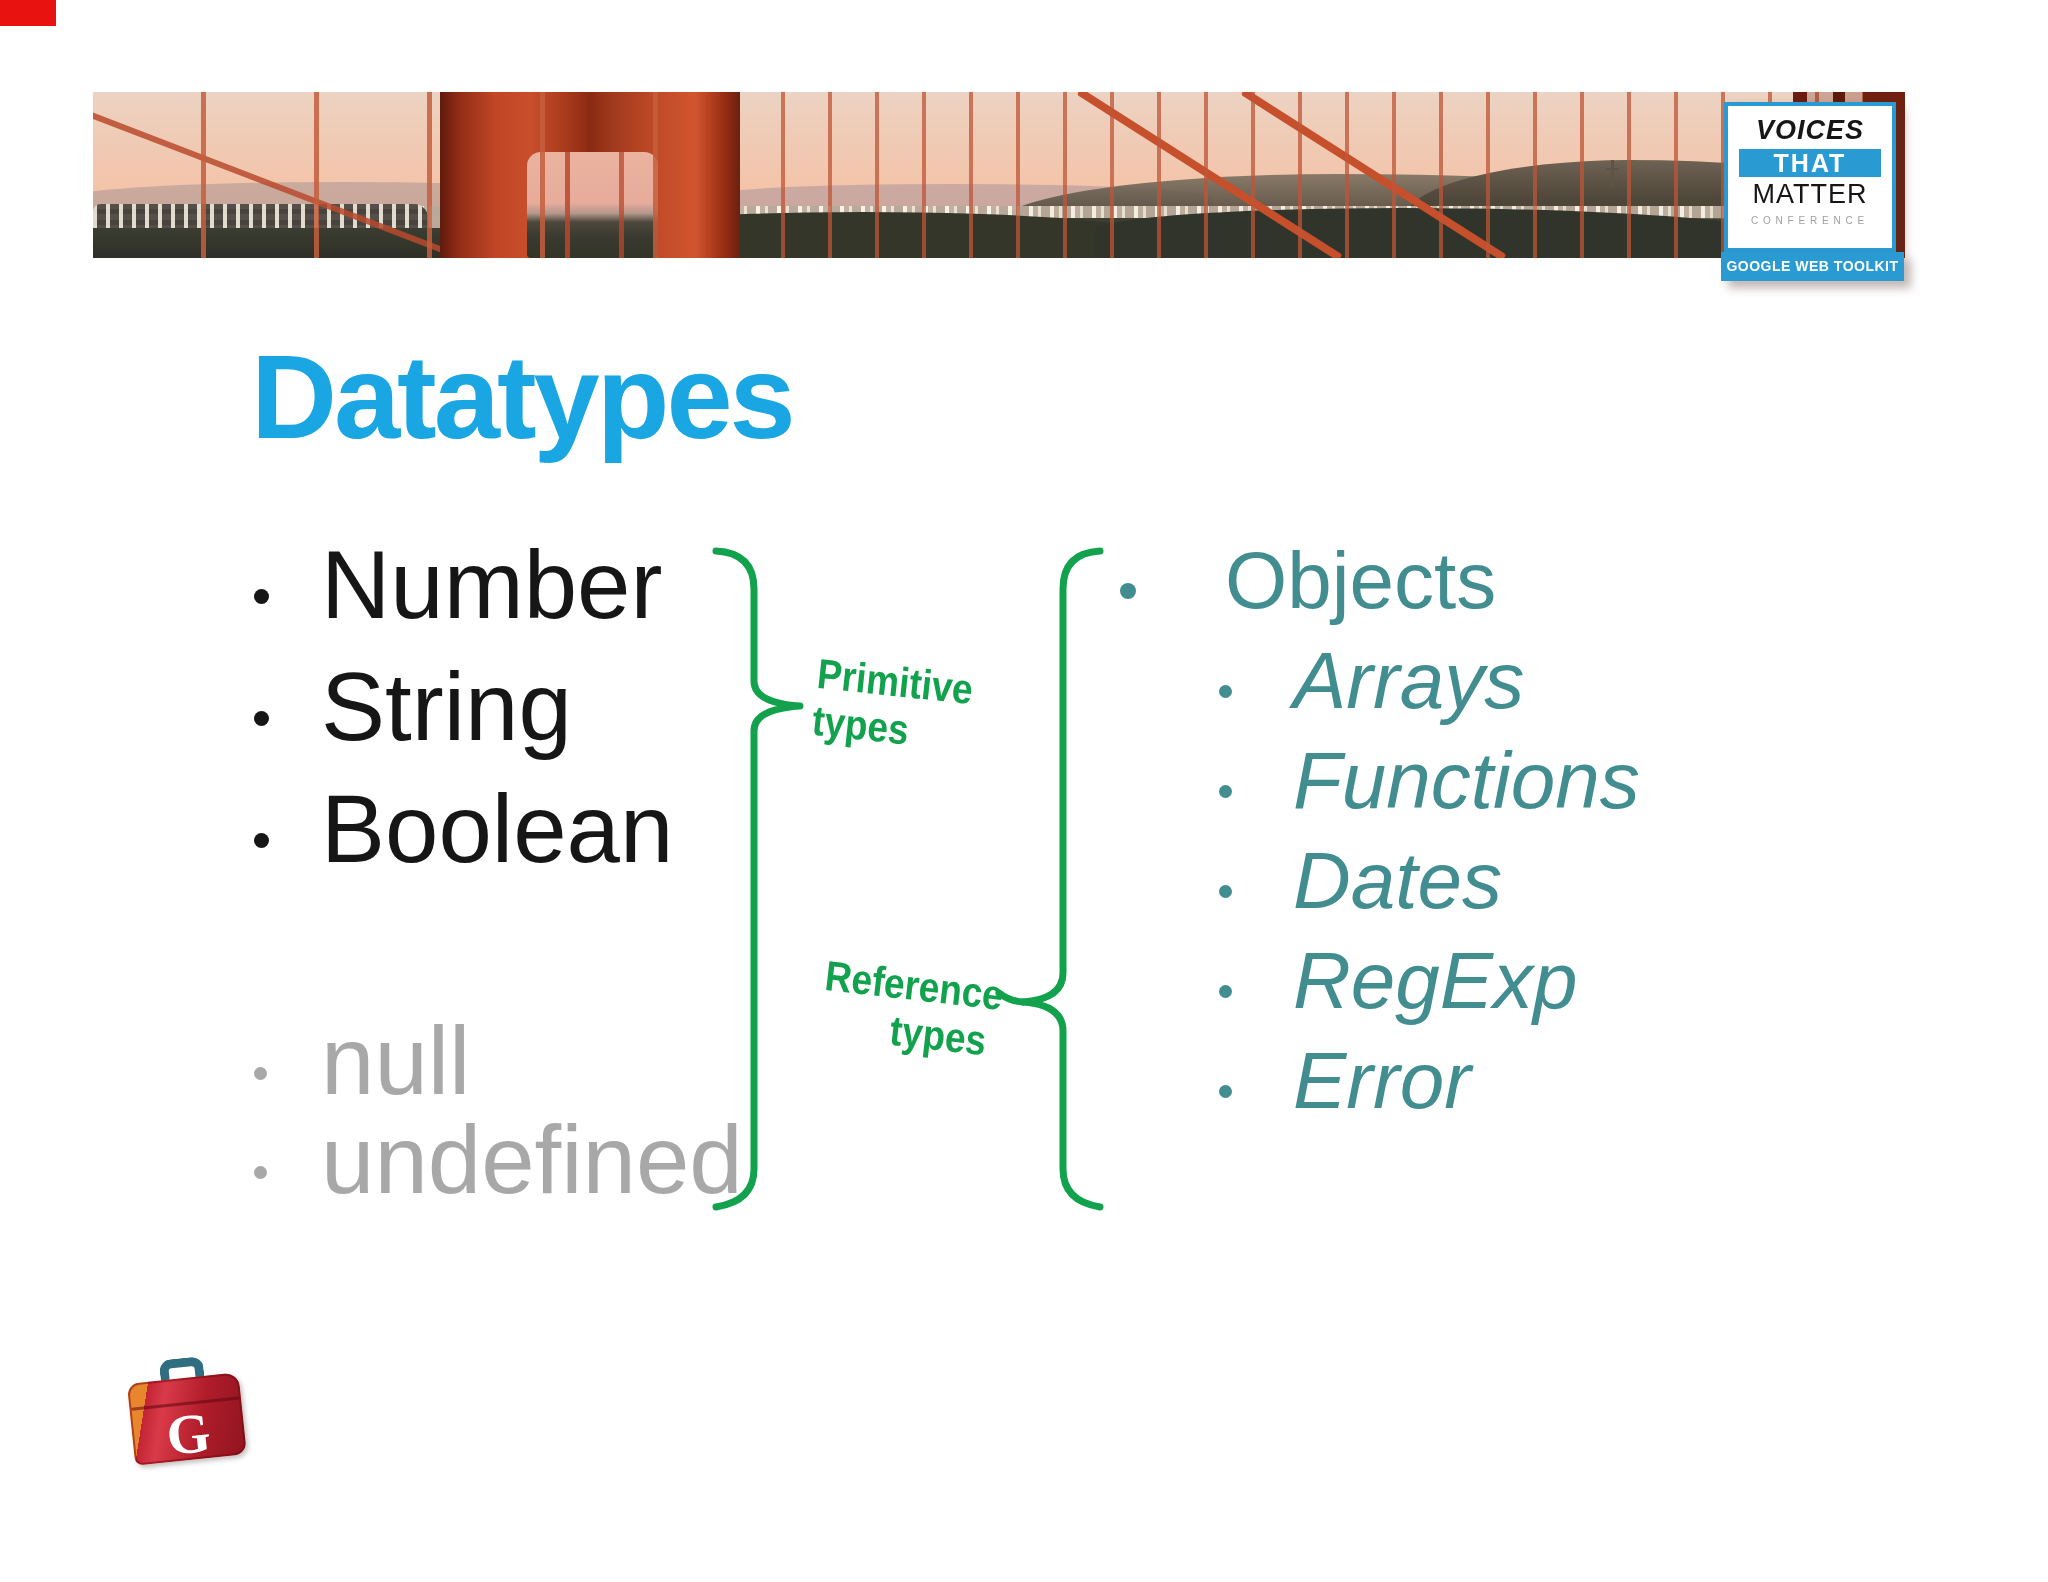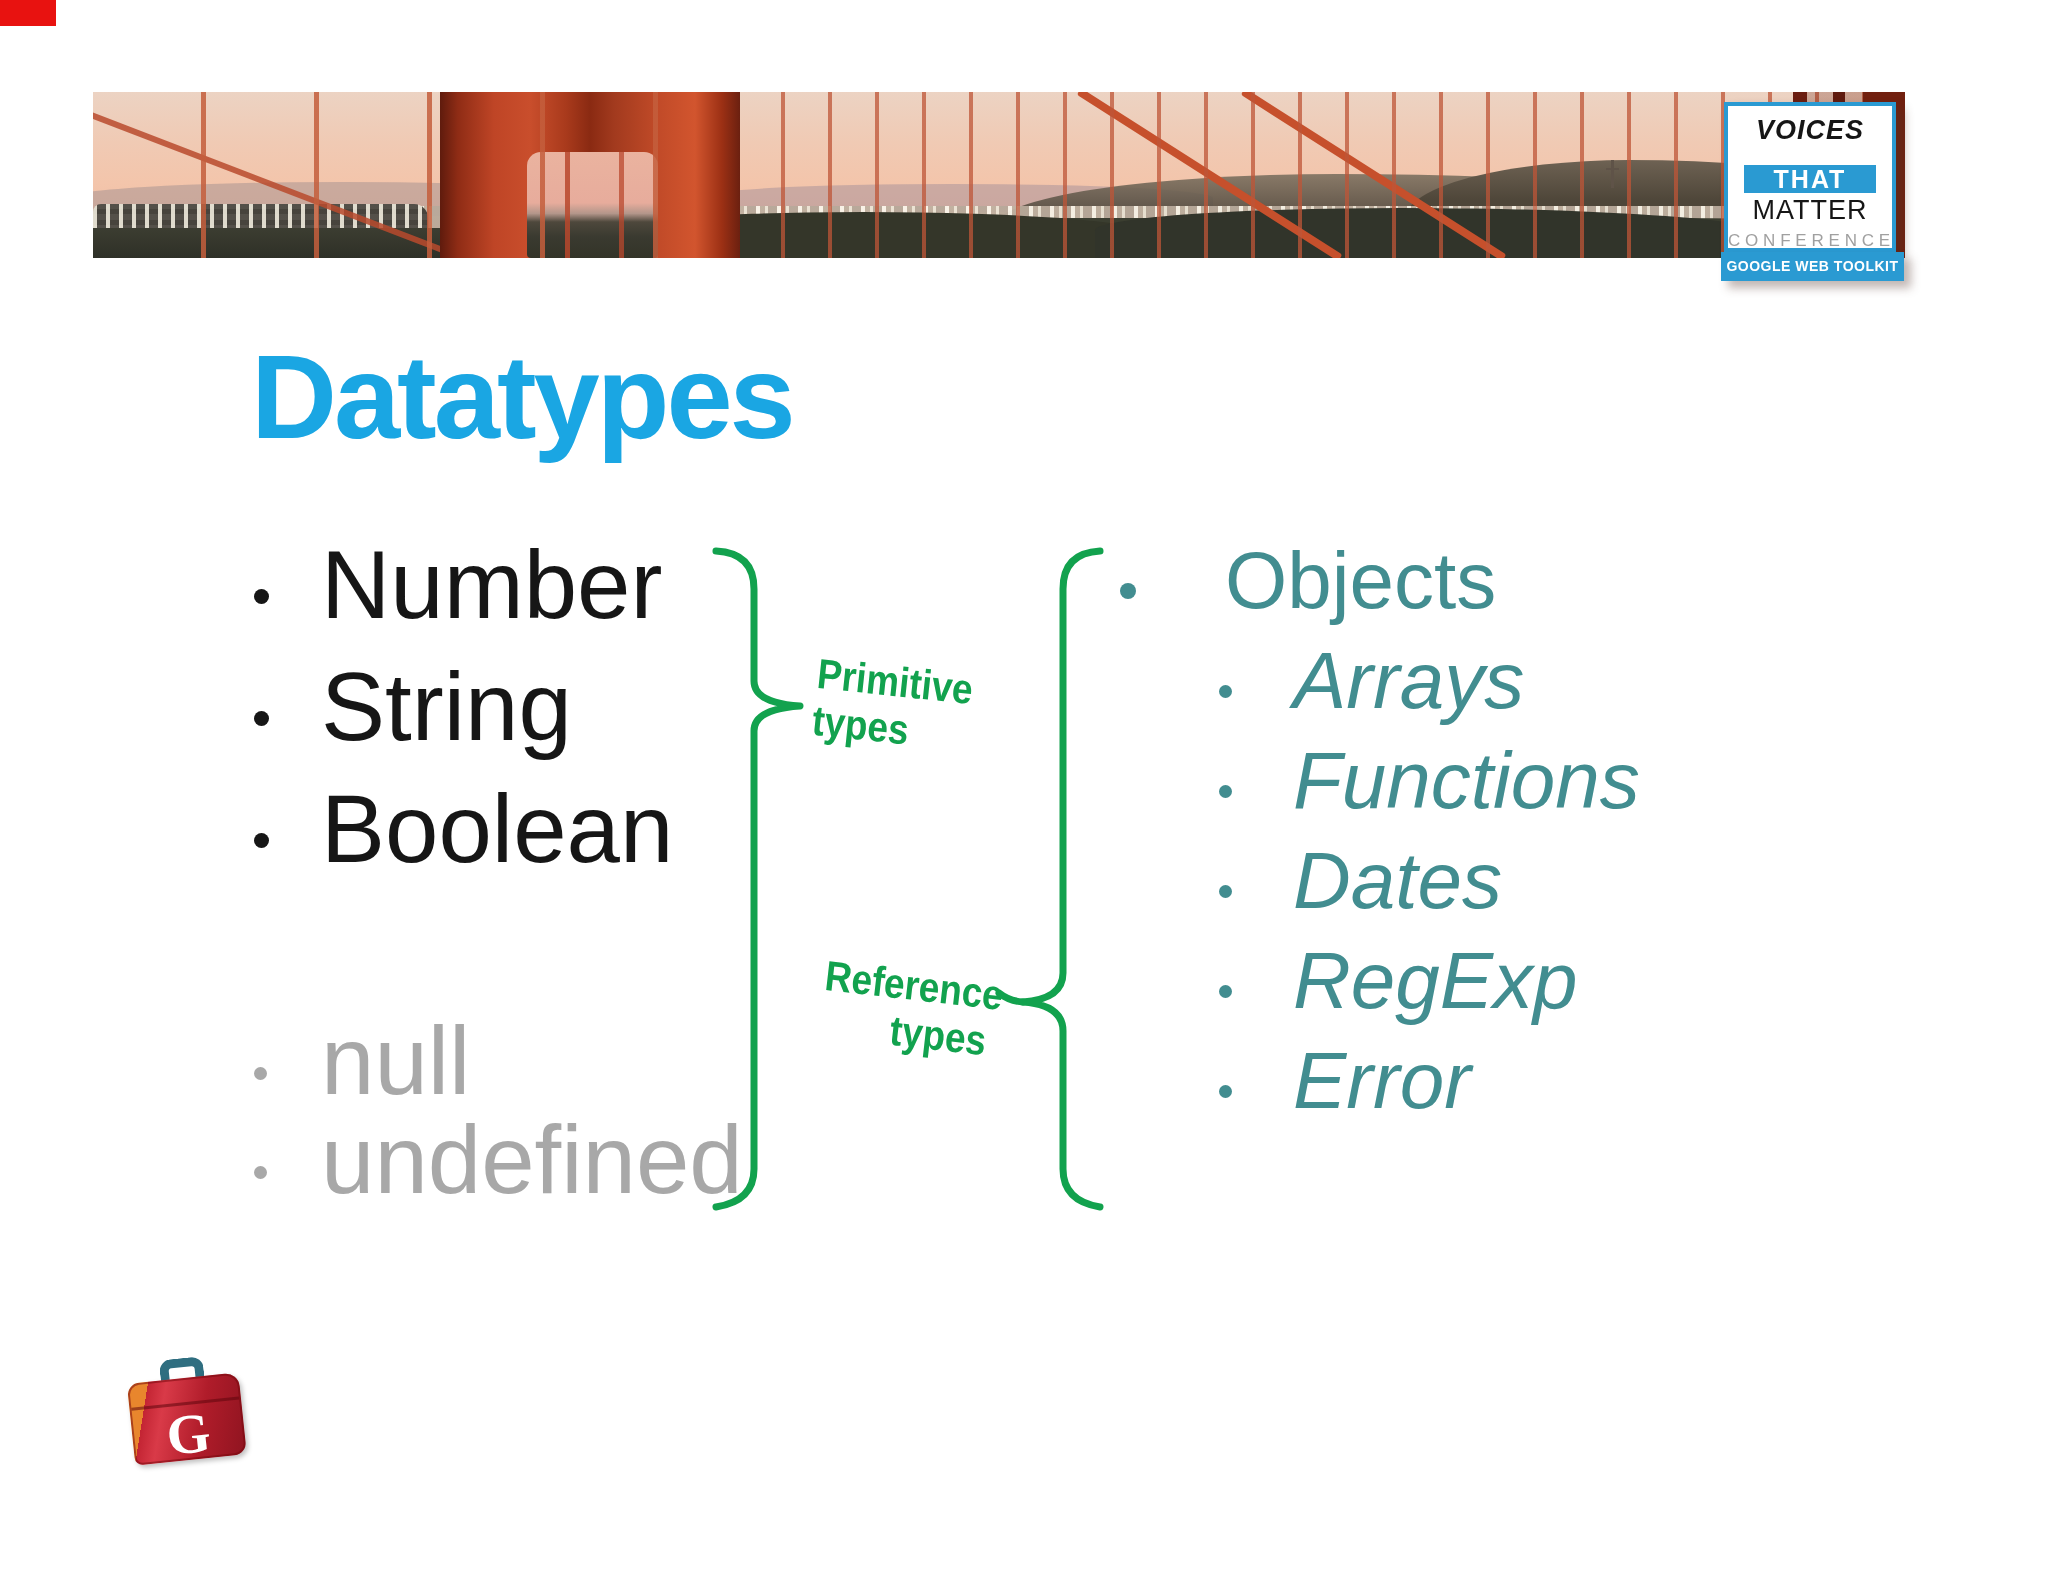--- a/index.html
+++ b/index.html
@@ -46,24 +46,24 @@
     background:repeating-linear-gradient(90deg, transparent 0 43px, rgba(190,85,55,.75) 43px 47px); }
   .right-structure { position:absolute; right:0; top:0; width:118px; height:166px;
     background:linear-gradient(90deg, rgba(0,0,0,0) 0 6px, #6a1d10 6px 20px, rgba(106,29,16,.25) 20px 46px, #5f1a0e 46px 58px, rgba(120,40,20,.3) 58px 76px, #71200f 76px 118px); }
 
   
   .vtm { position:absolute; left:1721px; top:102px; width:186px; }
   .vtm-box { position:relative; margin-left:3px; width:172px; height:150px; background:#ffffff;
     border:4px solid #2a9ad2; box-sizing:border-box; text-align:center;
     box-shadow:7px 7px 10px rgba(80,50,40,.45); }
   .vtm-voices { margin-top:9px; font-size:27px; font-weight:bold; letter-spacing:1px; color:#161616;font-style:italic; }
-  .vtm-that-band { width:132px; height:28px; background:#2a9ad2; margin:19px auto 2px auto; }
+  .vtm-that-band { width:142px; height:28px; background:#2a9ad2; margin:3px auto 2px auto; }
   .vtm-that { color:#ffffff; font-size:25px; font-weight:bold; letter-spacing:2px; line-height:28px; }
   .vtm-matter { font-size:27px; font-weight:normal; letter-spacing:1px; color:#161616; }
-  .vtm-conference { margin-top:5px; font-size:17px; color:#a0a0a0; letter-spacing:4.8px; }
+  .vtm-conference { margin-top:5px; font-size:10px; color:#a0a0a0; letter-spacing:4.8px; }
   .vtm-band { position:relative; margin-top:0; width:183px; height:29px; background:#2a9ad2;
     color:#ffffff; font-size:14px; font-weight:bold; letter-spacing:.5px; line-height:29px;
     text-align:center; box-shadow:7px 7px 10px rgba(80,50,40,.35); }
 
   
   .title { position:absolute; left:251px; top:337px; font-size:119px; font-weight:bold;
     color:#1aa6e3; letter-spacing:-3px; line-height:1; }
 
   
   .li { position:absolute; left:254px; line-height:1; }

